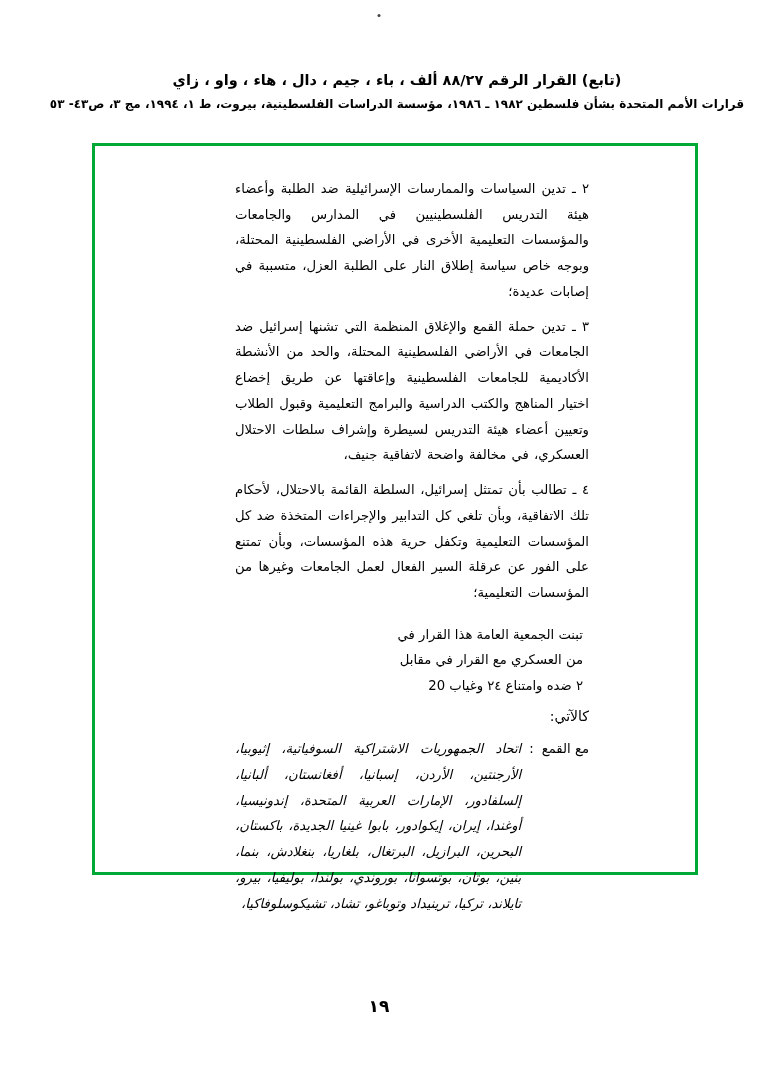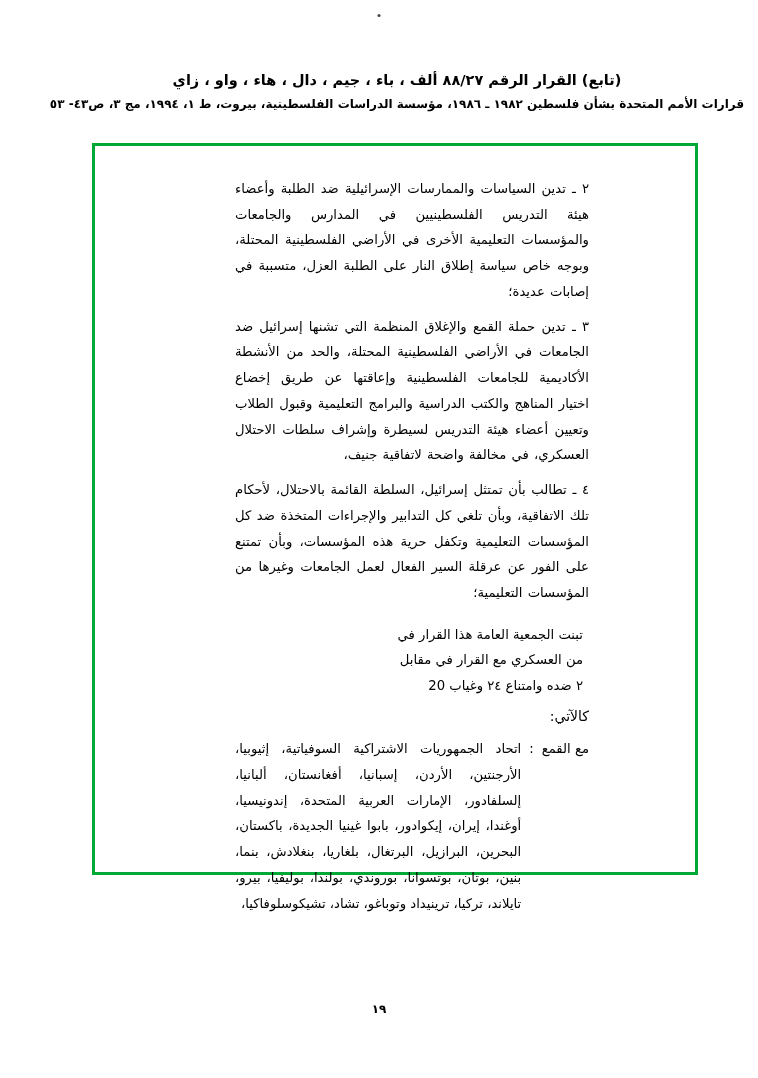--- a/index.html
+++ b/index.html
@@ -116,28 +116,29 @@
   }
   .with-colon {
     flex: 0 0 auto;
     padding-left: 8px;
   }
   .with-list {
     flex: 1 1 auto;
     text-align: justify;
     text-align-last: right;
     direction: rtl;
+    font-style: italic;
   }
   .page-number {
     position: absolute;
     bottom: 62px;
     left: 0;
     right: 0;
     text-align: center;
-    font-size: 12px;
+    font-size: 17px;
     font-weight: bold;
     direction: rtl;
   }
 </style>
 </head>
 <body>
 
 <div class="page">
 
   <div class="top-dot"></div>

